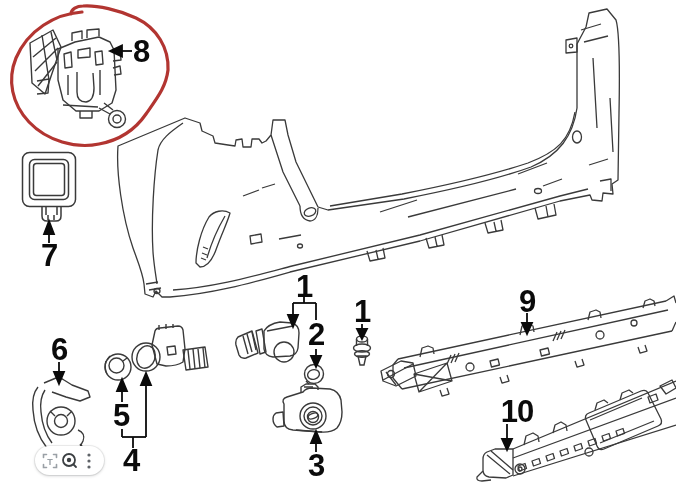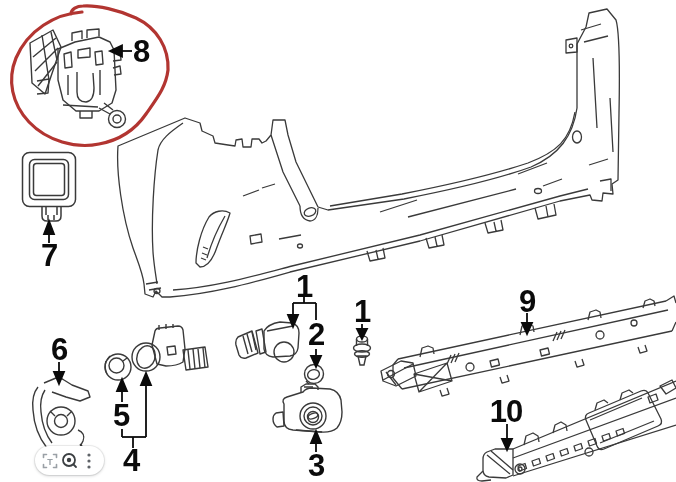--- a/index.html
+++ b/index.html
@@ -241,21 +241,21 @@
 
   <div class="callout" style="left:304px;top:286px">1</div>
   <div class="callout" style="left:316px;top:334px">2</div>
   <div class="callout" style="left:316px;top:465px">3</div>
   <div class="callout" style="left:131px;top:460px">4</div>
   <div class="callout" style="left:121px;top:415px">5</div>
   <div class="callout" style="left:59px;top:349px">6</div>
   <div class="callout" style="left:49px;top:255px">7</div>
   <div class="callout" style="left:141px;top:51px">8</div>
   <div class="callout" style="left:527px;top:301px">9</div>
-  <div class="callout" style="left:506px;top:411px">10</div>
+  <div class="callout" style="left:517px;top:411px">10</div>
   <div class="callout" style="left:362px;top:311px">1</div>
 
   <div class="pill">
     <button title="">
       <svg width="16" height="16" viewBox="0 0 16 16">
         <g stroke="#9aa0a6" stroke-width="1.6" fill="none" stroke-linecap="round">
           <path d="M1.5,4.5 v-3 h3 M11.5,1.5 h3 v3 M14.5,11.5 v3 h-3 M4.5,14.5 h-3 v-3"></path>
         </g>
         <text x="8" y="11.5" text-anchor="middle" font-size="9" font-family="Liberation Sans, sans-serif" fill="#9aa0a6" font-weight="700">T</text>
       </svg>

